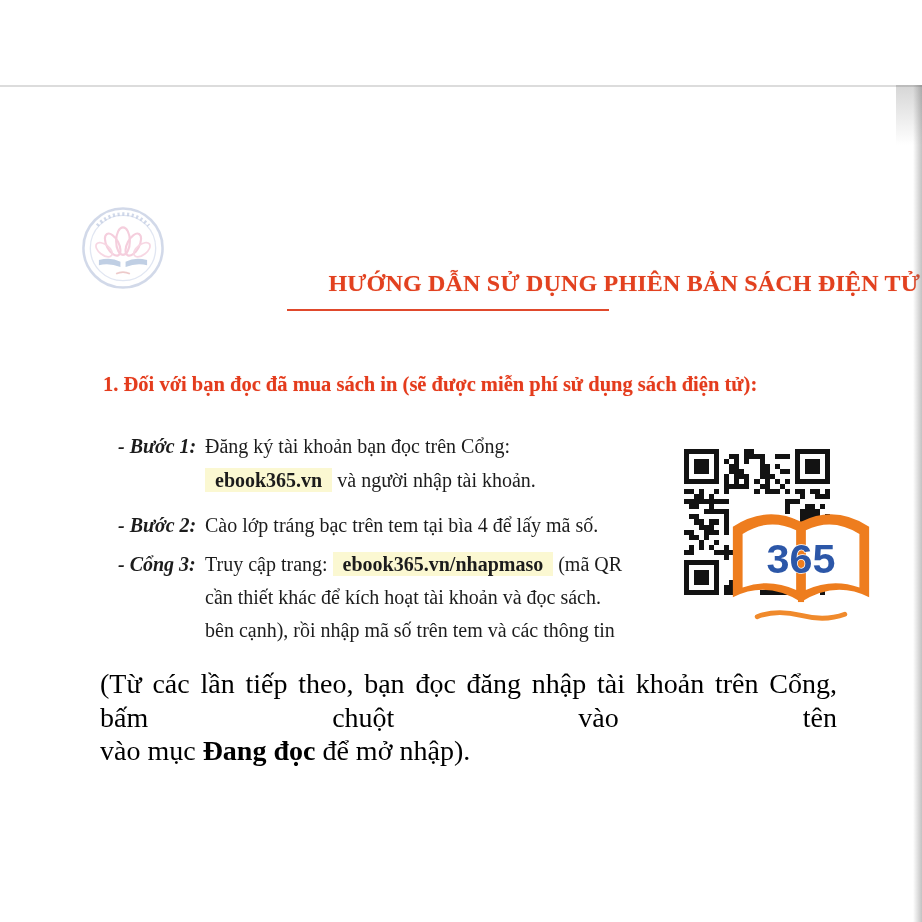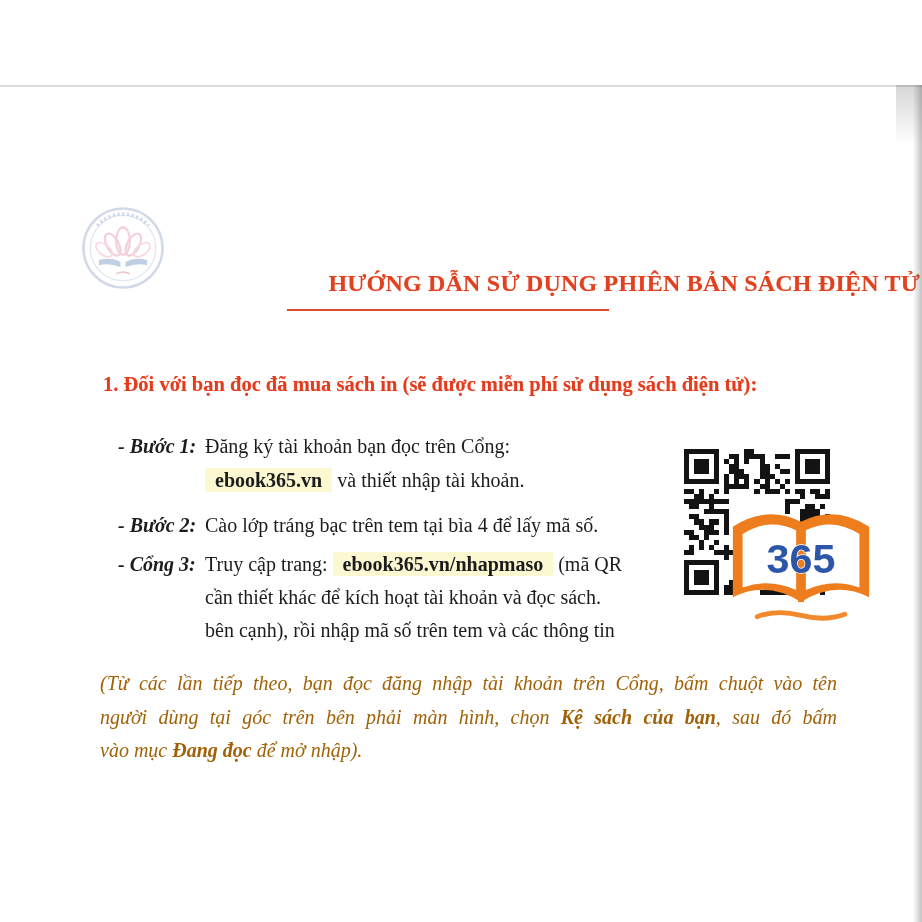--- a/index.html
+++ b/index.html
@@ -50,21 +50,21 @@
   #step3 { top:461px; line-height:33px; }
 
   
   .qr-wrap { position:absolute; top:362px; left:684px; width:146px; height:146px; }
   .qr-wrap svg { display:block; width:146px; height:146px; }
   .qr-logo { position:absolute; top:46px; left:44px; width:58px; height:52px; }
 
   
   .note {
     position:absolute; top:580px; left:100px; width:737px;
-    font-size:20px; line-height:33.5px; font-style:italic; color:#a16207;
+    font-size:28px; line-height:33.5px; color:#000000;
   }
   .note .jline { text-align:justify; text-align-last:justify; }
   .note b { font-weight:bold; }
 </style>
 </head>
 <body>
 
 <div class="stage">
 
   <div class="top-band"></div>
@@ -93,21 +93,21 @@
       </svg>
     </div>
 
     <div class="title">HƯỚNG DẪN SỬ DỤNG PHIÊN BẢN SÁCH ĐIỆN TỬ</div>
     <div class="title-underline"></div>
 
     <div class="heading">1. Đối với bạn đọc đã mua sách in (sẽ được miễn phí sử dụng sách điện tử):</div>
 
     <div class="step" id="step1">
       <div class="line"><span class="step-label">- Bước 1:</span><span>Đăng ký tài khoản bạn đọc trên Cổng:</span></div>
-      <div class="cont"><span class="hl">ebook365.vn</span><span> và thiết nhập tài khoản.</span></div>
+      <div class="cont"><span class="hl">ebook365.vn</span><span> và người nhập tài khoản.</span></div>
     </div>
 
     <div class="step" id="step2">
       <div class="line"><span class="step-label">- Bước 2:</span><span>Cào lớp tráng bạc trên tem tại bìa 4 để lấy mã số.</span></div>
     </div>
 
     <div class="step" id="step3">
       <div class="line"><span class="step-label">- Cổng 3:</span><span>Truy cập trang: </span><span class="hl">ebook365.vn/nhapmaso</span><span> (mã QR</span></div>
       <div class="cont">cần thiết khác để kích hoạt tài khoản và đọc sách.</div>
       <div class="cont">bên cạnh), rồi nhập mã số trên tem và các thông tin</div>
@@ -483,21 +483,20 @@
           <path d="M32 10.5 Q43 5 54 12 L54 34 Q43 30 32 35 Z" fill="#ffffff"></path>
           <path d="M30 7 L30 40" stroke="#ee7d1e" stroke-width="2.5"></path>
           <text x="30" y="28" text-anchor="middle" font-size="17" font-weight="bold" font-family="Liberation Sans, sans-serif" fill="#2c57a8" stroke="#ffffff" stroke-width="0.6" paint-order="stroke">365</text>
           <path d="M12 46 Q20 43 30 45.5 Q40 48 48 45" fill="none" stroke="#f08a2c" stroke-width="2" stroke-linecap="round"></path>
         </svg>
       </div>
     </div>
 
     <div class="note">
       <div class="jline">(Từ các lần tiếp theo, bạn đọc đăng nhập tài khoản trên Cổng, bấm chuột vào tên</div>
-      <div class="jline"><span>người dùng tại góc trên bên phải màn hình, chọn </span><b>Kệ sách của bạn</b><span>, sau đó bấm</span></div>
       <div><span>vào mục </span><b>Đang đọc</b><span> để mở nhập).</span></div>
     </div>
 
   </div>
 
   <div class="right-shadow"></div>
   <div class="corner-shadow"></div>
 </div>
 
 </body></html>

